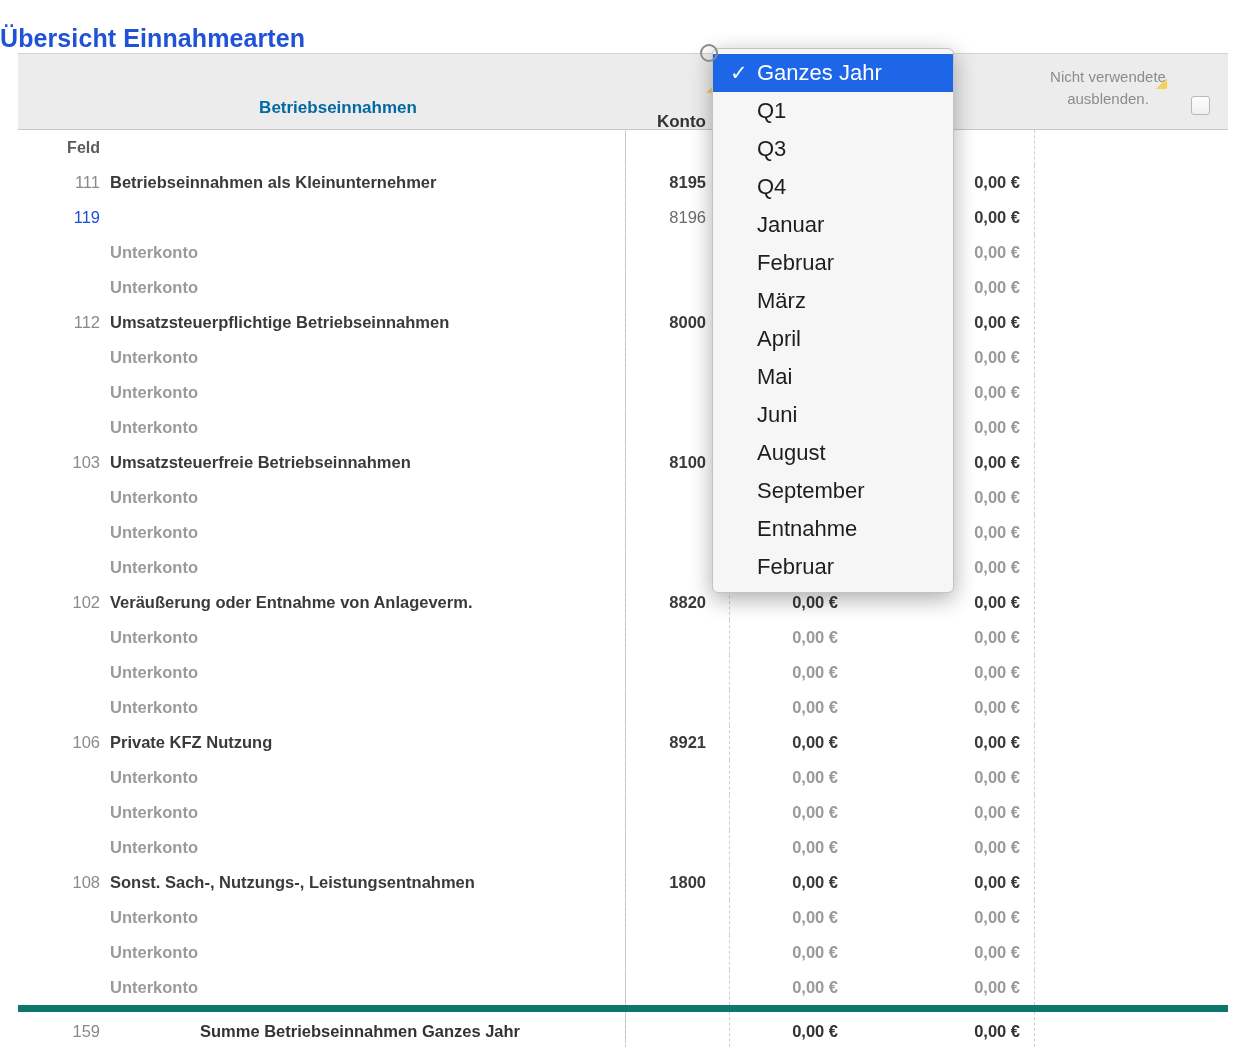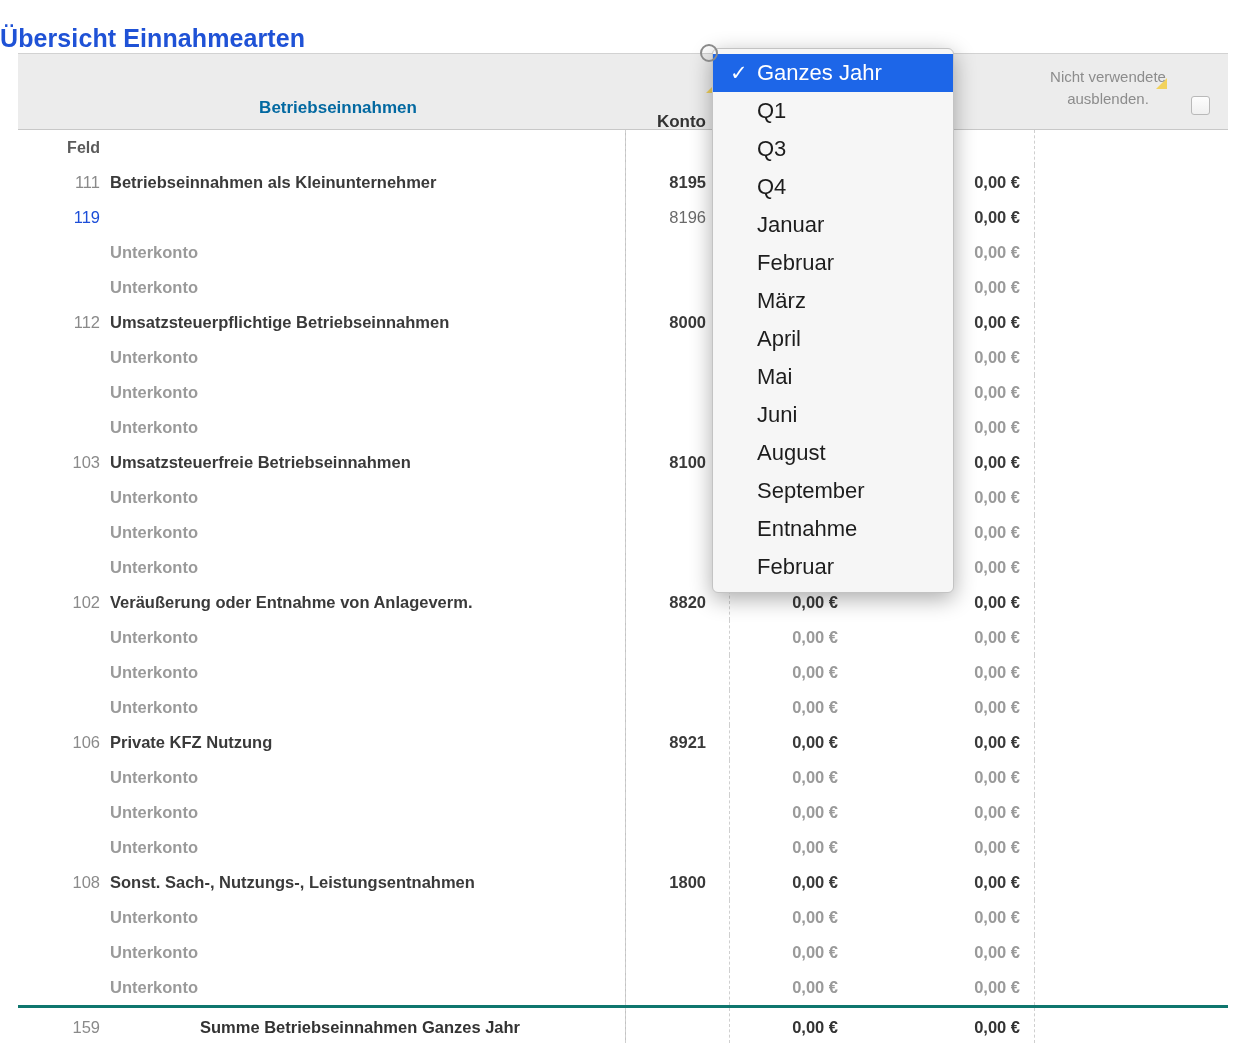--- a/index.html
+++ b/index.html
@@ -208,21 +208,21 @@
     border-left: 1px dashed #cfcfcf;
     height: 35px;
   }
   .vl-1 { left: 607px; }
   .vl-2 { left: 711px; }
   .vl-3 { left: 1016px; }
 
   
   .row.total {
     height: 38px;
-    border-top: 3px solid #0f766e;
+    border-top: 7px solid #0f766e;
   }
   .row.total .cell { height: 38px; line-height: 38px; }
   .row.total .c-feld { color: #8a8a8a; font-weight: normal; }
   .row.total .c-name {
     left: 92px;
     width: 500px;
     text-align: center;
     font-weight: bold;
     color: #333;
   }

